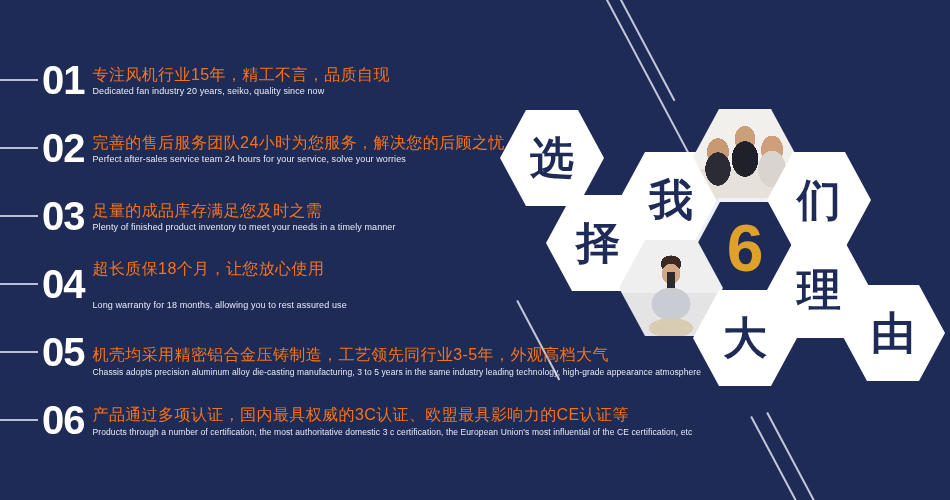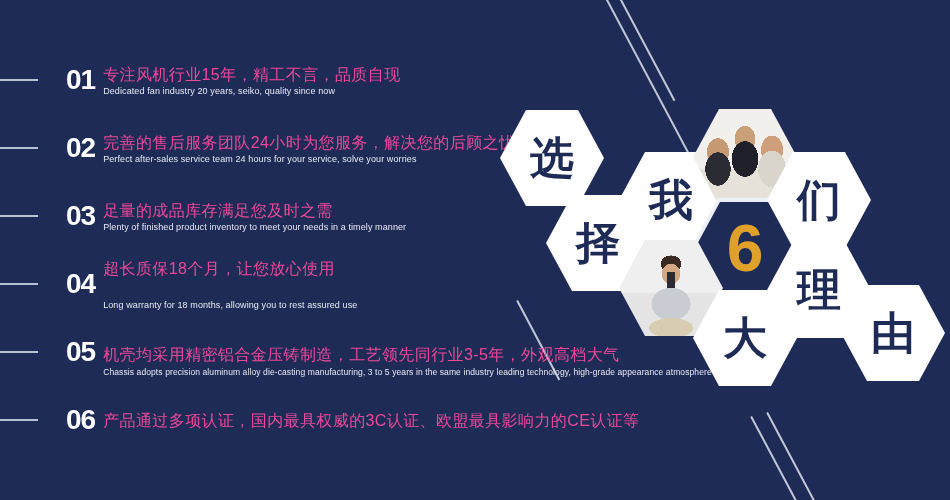--- a/index.html
+++ b/index.html
@@ -39,36 +39,35 @@
     align-items:center;
   }
   .row-dash {
     width:38px; height:2px;
     background:#b9c0d6;
     flex:0 0 38px;
     margin-right:4px;
   }
   .row-num {
     flex:0 0 auto;
-    font-size:28px;
+    font-size:40px;
     font-weight:bold;
     color:#ffffff;
     letter-spacing:-1px;
     line-height:1;
     font-family:"Liberation Sans", sans-serif;
     padding-right:8px;
-    margin-left:24px;
   }
   .row-texts {
     flex:1 1 auto;
     padding-top:2px;
   }
   .row-cn {
     font-size:16px;
-    color:#ec4899;
+    color:#f97316;
     line-height:1.35;
     white-space:nowrap;
     letter-spacing:.4px;
   }
   .row-en {
     font-size:9px;
     color:#e7eaf3;
     line-height:1.3;
     white-space:nowrap;
     margin-top:1px;
@@ -197,20 +196,21 @@
         <span class="row-cn" style="display:block;margin-top:16px;">机壳均采用精密铝合金压铸制造，工艺领先同行业3-5年，外观高档大气</span>
         <span class="row-en" style="display:block; font-size:8.5px;">Chassis adopts precision aluminum alloy die-casting manufacturing, 3 to 5 years in the same industry leading technology, high-grade appearance atmosphere</span>
       </span>
     </div>
 
     <div class="reason-row">
       <span class="row-dash"></span>
       <span class="row-num">06</span>
       <span class="row-texts">
         <span class="row-cn" style="display:block;">产品通过多项认证，国内最具权威的3C认证、欧盟最具影响力的CE认证等</span>
+        <span class="row-en" style="display:block; font-size:8.5px;">Products through a number of certification, the most authoritative domestic 3 c certification, the European Union's most influential of the CE certification, etc</span>
       </span>
     </div>
 
   </div>
 
   <div id="hex-cluster">
 
     <div class="hex hex-white" style="left:500px; top:108px; width:104px; height:100px;">
       <span class="hex-label">选</span>
     </div>

